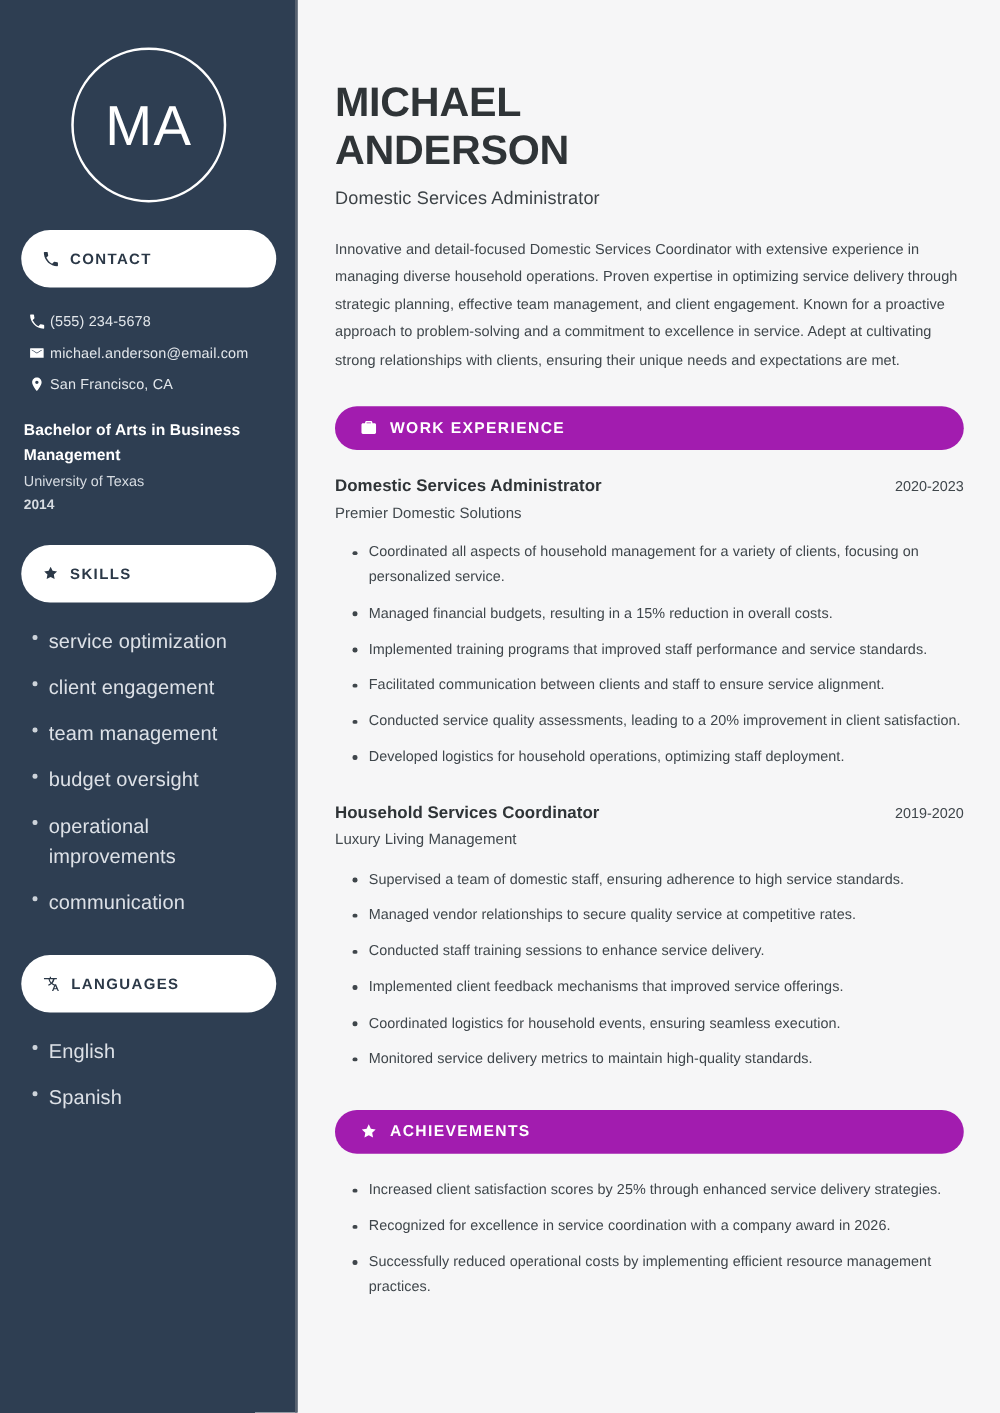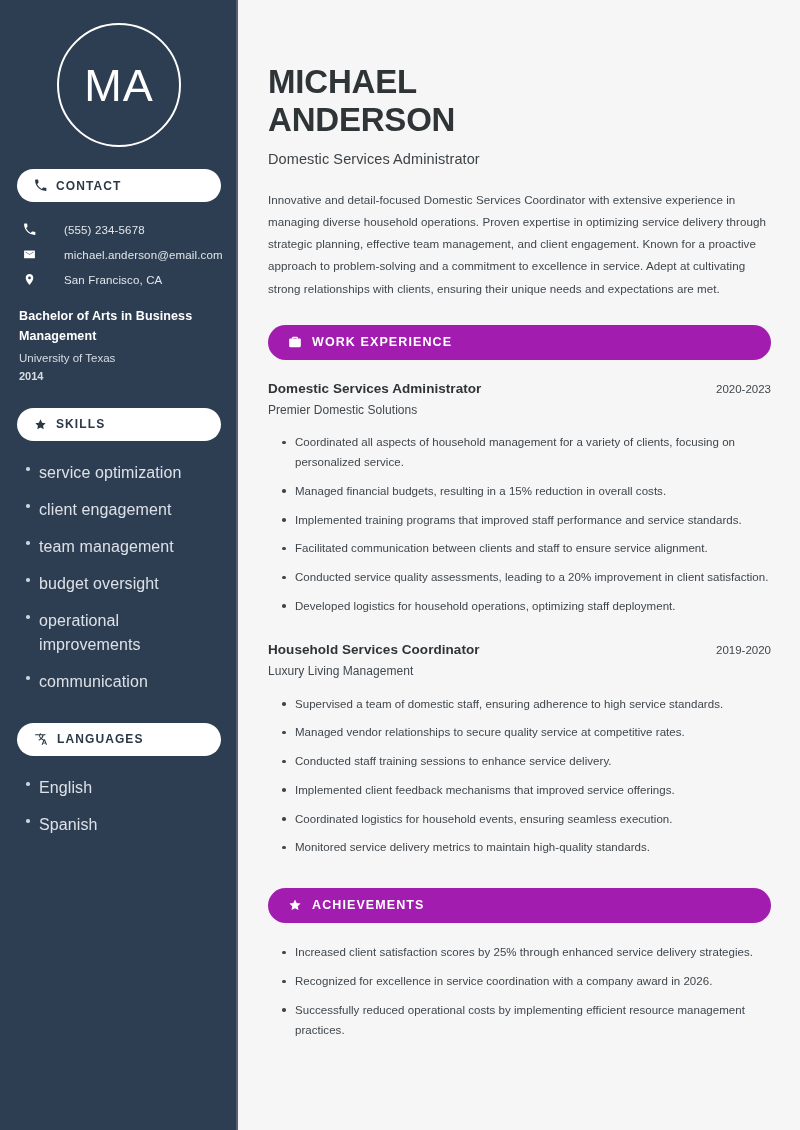--- a/index.html
+++ b/index.html
@@ -39,21 +39,21 @@
     top: 0;
     right: 0;
     width: 2px;
     height: 1130px;
     background: #56606e;
   }
 
   .monogram-wrap {
     display: flex;
     justify-content: center;
-    padding-top: 23px;
+    padding-top: 38px;
   }
 
   .monogram {
     width: 124px;
     height: 124px;
     border: 2px solid #ffffff;
     border-radius: 50%;
     display: flex;
     align-items: center;
     justify-content: center;
@@ -64,21 +64,21 @@
     font-size: 45px;
     font-weight: 400;
     letter-spacing: 1px;
     line-height: 1;
   }
 
   .side-pill {
     margin-top: 22px;
     background: #ffffff;
     border-radius: 999px;
-    height: 33px;
+    height: 46px;
     display: flex;
     align-items: center;
     padding: 0 17px;
     gap: 9px;
   }
 
   .side-pill .pill-label {
     color: #2b3847;
     font-size: 12px;
     font-weight: bold;
@@ -87,21 +87,21 @@
 
   .side-pill svg { display: block; }
 
   .contact-list {
     margin-top: 15px;
   }
 
   .contact-row {
     display: flex;
     align-items: center;
-    gap: 28px;
+    gap: 4px;
     padding: 5px 0 5px 6px;
     min-height: 25px;
   }
 
   .contact-row .ctext {
     color: #e2e6ea;
     font-size: 11.5px;
     letter-spacing: 0.15px;
   }
 

